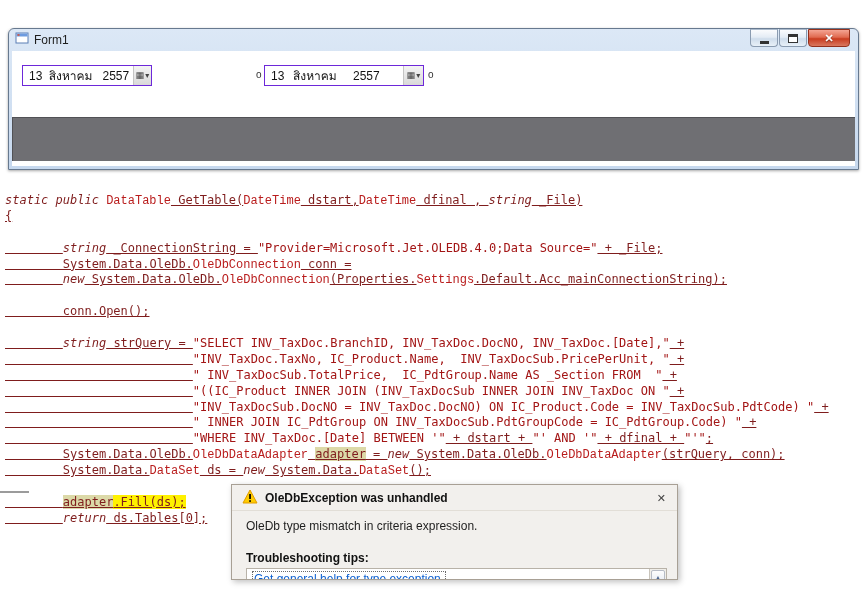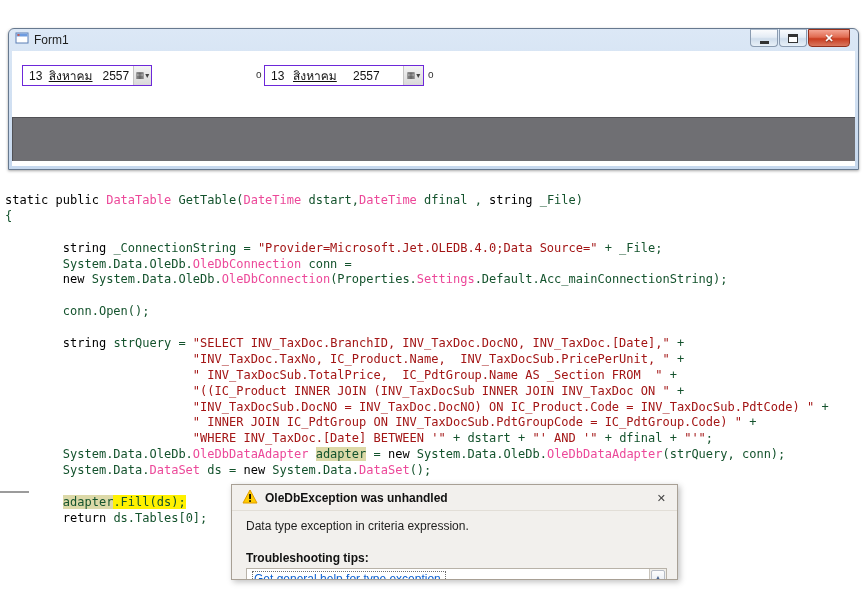--- a/index.html
+++ b/index.html
@@ -23,42 +23,42 @@
   .max-glyph { width:10px; height:9px; border:1px solid #333; border-top-width:3px; background:#fff; }
   .close-glyph { color:#fff; font-size:11px; font-weight:bold; line-height:1;
                  text-shadow:0 1px 1px rgba(0,0,0,.4); }
   .client { position:absolute; left:3px; right:3px; top:22px; bottom:3px; background:#ffffff; }
 
   .datepicker { position:absolute; top:14px; height:21px; background:#fff; border:1px solid #6d28d9;
                 display:flex; align-items:center; font-size:12px; color:#111; }
   .dp1 { left:10px; width:130px; }
   .dp2 { left:252px; width:160px; }
   .dp-day { margin-left:6px; width:22px; }
-  .dp-month { width:60px;text-decoration:underline; }
+  .dp-month { width:60px; }
   .dp-year { width:34px; }
   .dp-btn { margin-left:auto; width:20px; height:19px; border-left:1px solid #C5C5C5;
             background:linear-gradient(#F4F4F4,#D9D9D9); display:flex; align-items:center;
             justify-content:center; gap:1px; color:#444; }
   .cal-glyph { font-size:9px; line-height:1; }
   .chev-glyph { font-size:8px; line-height:1; }
   .focus-dot { position:absolute; top:18px; font-size:10px; color:#333; }
   .dot-left { left:244px; }
   .dot-right { left:416px; }
 
   .dark-panel { position:absolute; left:0; right:0; top:66px; bottom:5px; background:#6F6F73;
                 border-top:1px solid #515155; border-left:1px solid #515155; }
 
   
   .code { position:absolute; left:5px; top:193px; font-family:"DejaVu Sans Mono", monospace;
           font-size:12px; line-height:15.9px; white-space:pre; color:#000; }
   .code-line { height:15.9px; }
-  .c-k { color:#000000; }
-  .c-t { color:#ec4899; }
+  .c-k { color:#7f1d1d;font-style:italic; }
+  .c-t { color:#b91c1c;font-family:Liberation Mono, monospace; }
   .c-s { color:#A31515; }
-  .c-p { color:#14532d; }
+  .c-p { color:#7f1d1d;text-decoration:underline; }
   .bg-ref { background:#DCD9A8; }
   .bg-cur { background:#FFF100;text-align:right; }
   .margin-marker { position:absolute; left:0; top:491px; width:29px; height:2px; background:#9B9B9B; }
 
   
   .dialog { position:absolute; left:231px; top:484px; width:447px; height:96px;
             background:#F2F0ED; border:1px solid #A8A095; overflow:hidden; font-size:12px;
             box-shadow:2px 2px 6px rgba(0,0,0,.25); z-index:5; }
   .dlg-header { display:flex; align-items:center; gap:7px; padding:4px 8px 3px 10px;
                 border-bottom:1px solid #E2DED7; }
@@ -134,21 +134,21 @@
     <span>
       <svg width="16" height="15" viewBox="0 0 16 15">
         <path d="M8 1 L15 14 L1 14 Z" fill="#FFCC00" stroke="#E09B00" stroke-width="1"></path>
         <rect x="7.2" y="5" width="1.7" height="5" fill="#000"></rect>
         <rect x="7.2" y="11.2" width="1.7" height="1.7" fill="#000"></rect>
       </svg>
     </span>
     <span class="dlg-title">OleDbException was unhandled</span>
     <span class="dlg-close">✕</span>
   </div>
-  <div class="dlg-message">Data type exception in criteria expression.</div>
+  <div class="dlg-message">OleDb type mismatch in criteria expression.</div>
   <div class="dlg-tips-label">Troubleshooting tips:</div>
   <div class="dlg-tips-box">
     <a class="tip-link">Get general help for type exception.</a>
     <div class="scrollbar">
       <div class="scroll-up">▲</div>
     </div>
   </div>
 </div>
 
 </body></html>

